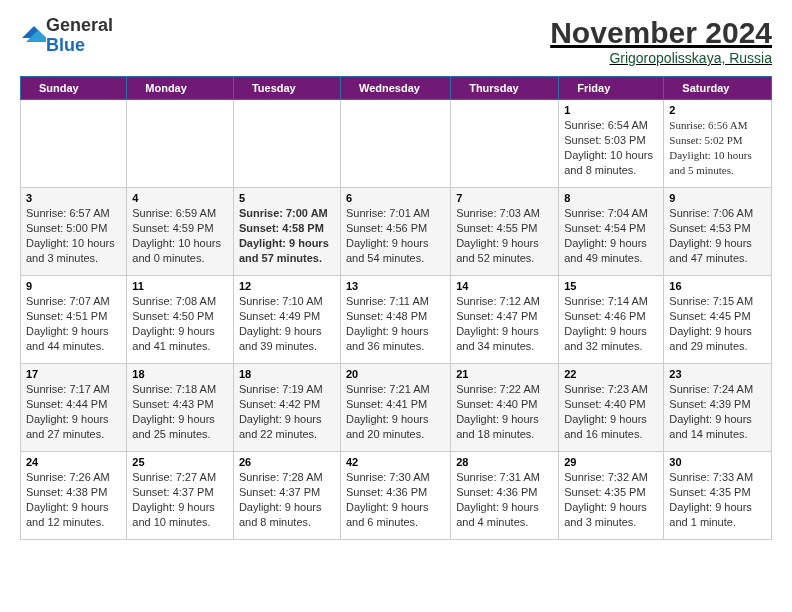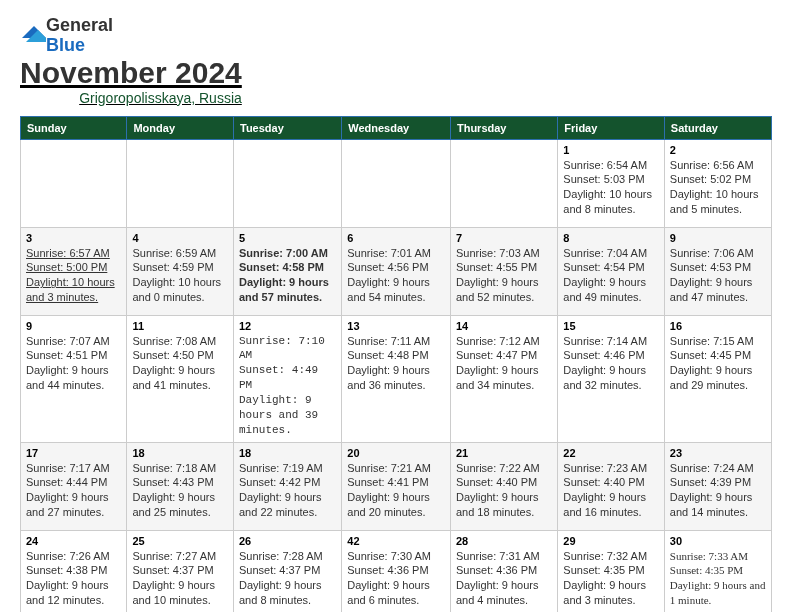--- a/index.html
+++ b/index.html
@@ -14,21 +14,20 @@
       width: 792px;
       height: 612px;
       padding: 16px 20px;
       background: #fff;
     }
     .header {
       display: flex;
       justify-content: space-between;
       align-items: flex-start;
       margin-bottom: 10px;
-      flex-direction: column;
     }
     .logo {
       display: flex;
       align-items: center;
     }
     .logo-text {
       font-size: 18px;
       font-weight: bold;
       line-height: 1.1;
     }
@@ -51,24 +50,24 @@
     .location {
       font-size: 14px;
       color: #14532d;
     }
     .calendar {
       width: 100%;
       border-collapse: collapse;
       font-size: 9.5px;
     }
     .calendar th {
-      background: #14532d;
+      background: #701a75;
       color: #fff;
       text-align: left;
-      padding: 5px 6px;
+      padding: 5px 18px;
       font-size: 11px;
       border: 1px solid #2c6fad;
     }
     .calendar td {
       border: 1px solid #ccc;
       vertical-align: top;
       padding: 4px 5px;
       width: 113px;
       height: 88px;
       background: #fff;
@@ -139,29 +138,29 @@
           <td class="empty"></td>
           <td class="empty"></td>
           <td>
             <span class="day-number">1</span>
             <div class="day-info" style="white-space: pre-line;">Sunrise: 6:54 AM
 Sunset: 5:03 PM
 Daylight: 10 hours and 8 minutes.</div>
           </td>
           <td>
             <span class="day-number">2</span>
-            <div class="day-info" style="white-space: pre-line;">Sunrise: 6:56 AM
+            <div class="day-info" style="white-space: pre-line; font-family: Liberation Serif, serif;">Sunrise: 6:56 AM
 Sunset: 5:02 PM
 Daylight: 10 hours and 5 minutes.</div>
           </td>
         </tr>
         <tr>
           <td>
             <span class="day-number">3</span>
-            <div class="day-info" style="white-space: pre-line; text-decoration: underline;">Sunrise: 6:57 AM
+            <div class="day-info" style="white-space: pre-line;">Sunrise: 6:57 AM
 Sunset: 5:00 PM
 Daylight: 10 hours and 3 minutes.</div>
           </td>
           <td>
             <span class="day-number">4</span>
             <div class="day-info" style="white-space: pre-line;">Sunrise: 6:59 AM
 Sunset: 4:59 PM
 Daylight: 10 hours and 0 minutes.</div>
           </td>
           <td>
@@ -203,21 +202,21 @@
 Daylight: 9 hours and 44 minutes.</div>
           </td>
           <td>
             <span class="day-number">11</span>
             <div class="day-info" style="white-space: pre-line;">Sunrise: 7:08 AM
 Sunset: 4:50 PM
 Daylight: 9 hours and 41 minutes.</div>
           </td>
           <td>
             <span class="day-number">12</span>
-            <div class="day-info" style="white-space: pre-line; font-family: Liberation Mono, monospace;">Sunrise: 7:10 AM
+            <div class="day-info" style="white-space: pre-line;">Sunrise: 7:10 AM
 Sunset: 4:49 PM
 Daylight: 9 hours and 39 minutes.</div>
           </td>
           <td>
             <span class="day-number">13</span>
             <div class="day-info" style="white-space: pre-line;">Sunrise: 7:11 AM
 Sunset: 4:48 PM
 Daylight: 9 hours and 36 minutes.</div>
           </td>
           <td>
@@ -315,20 +314,20 @@
 Daylight: 9 hours and 4 minutes.</div>
           </td>
           <td>
             <span class="day-number">29</span>
             <div class="day-info" style="white-space: pre-line;">Sunrise: 7:32 AM
 Sunset: 4:35 PM
 Daylight: 9 hours and 3 minutes.</div>
           </td>
           <td>
             <span class="day-number">30</span>
-            <div class="day-info" style="white-space: pre-line; font-family: Liberation Serif, serif;">Sunrise: 7:33 AM
+            <div class="day-info" style="white-space: pre-line;">Sunrise: 7:33 AM
 Sunset: 4:35 PM
 Daylight: 9 hours and 1 minute.</div>
           </td>
         </tr>
       </tbody>
   </table>
 </div>
 
 </body></html>

